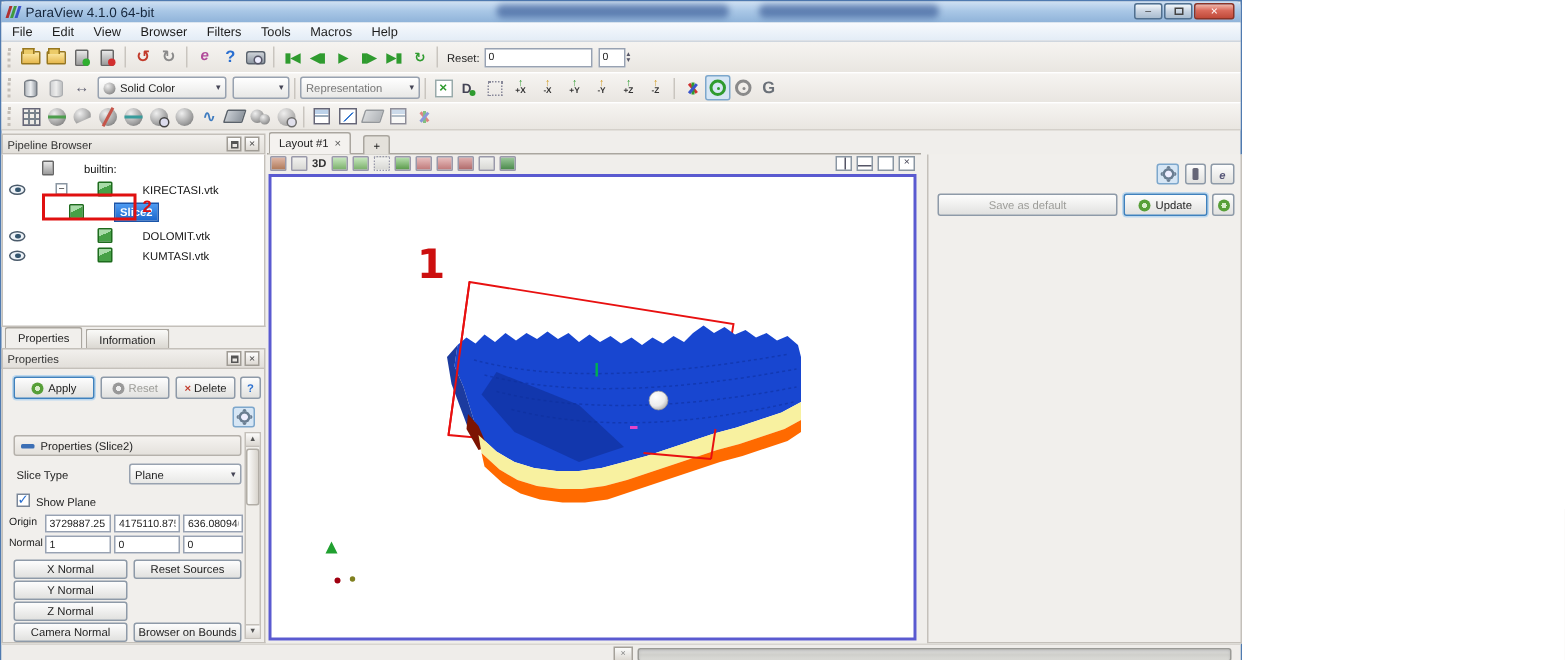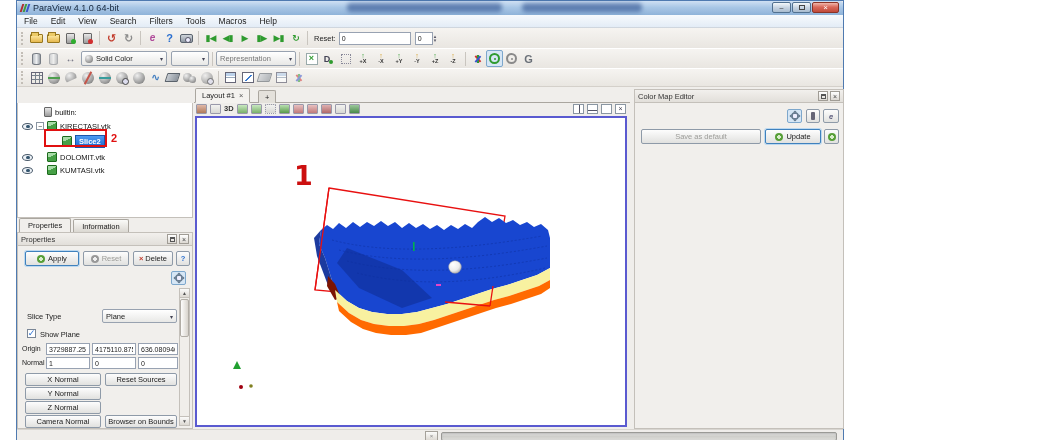--- a/index.html
+++ b/index.html
@@ -1,20 +1,20 @@
 <!DOCTYPE html>
 <html><head>
 <meta charset="utf-8">
 <style>
   * { margin:0; padding:0; box-sizing:border-box; }
   html,body { width:1043px; height:440px; background:#fff; overflow:hidden;
     font-family:"Liberation Sans","DejaVu Sans",sans-serif; }
   .abs { position:absolute; }
   .pv { position:absolute; left:0; top:0; width:828px; height:440px;
-    background:#f0eeeb; border:1px solid #4f7ab0; border-bottom:none;margin-left:16px; }
+    background:#f0eeeb; border:1px solid #4f7ab0; border-bottom:none; }
   
   .titlebar { position:absolute; left:0; top:0; width:100%; height:14px;
     background:linear-gradient(#cfe0f3,#a9c7e6 45%,#8fb3d9);
     border-radius:3px 3px 0 0; display:flex; align-items:center; }
   .pvlogo { display:flex; gap:1px; margin:0 4px 0 4px; }
   .pvlogo i { width:2px; height:8px; transform:skewX(-18deg); }
   .titletext { font-size:9px; color:#15263c; }
   .smudge { position:absolute; top:2px; height:9px; border-radius:4px;
     background:rgba(35,70,135,.55); filter:blur(2px); }
   .winbtns { position:absolute; right:4px; top:1px; display:flex; gap:1px; }
@@ -96,21 +96,21 @@
   
   .main { position:absolute; left:0; top:86px; width:100%; height:342px; }
   .panel-head { height:14px; background:linear-gradient(#f2f0ed,#e2dfda); border:1px solid #c4c0ba;
     display:flex; align-items:center; font-size:7.5px; color:#333; padding:0 3px; justify-content:space-between; }
   .ph-btns { display:flex; gap:2px; }
   .mini { width:10px; height:10px; border:1px solid #a09c95; background:linear-gradient(#fff,#ddd9d3);
     display:flex; align-items:center; justify-content:center; font-size:7px; color:#444; line-height:1; }
   .dockglyph { width:5px; height:5px; border:1px solid #555; border-top-width:2px; }
   .tree { position:absolute; left:0; top:14px; right:0; bottom:0; background:#fff;
     border:1px solid #c4c0ba; border-top:none; }
-  .trow { position:absolute; display:flex; align-items:center; gap:3px; font-size:7.5px; color:#111; height:12px; }
+  .trow { position:absolute; display:flex; align-items:center; gap:20px; font-size:7.5px; color:#111; height:12px; }
   .eye { width:11px; height:7px; border:1px solid #4a5a6a; border-radius:50%; position:relative; background:#eef3f8;}
   .eye:after { content:""; position:absolute; left:3px; top:1px; width:3.5px; height:3.5px;
     border-radius:50%; background:#35566f; }
   .cube { width:10px; height:10px; border:1px solid #1d6b1d;
     background:linear-gradient(155deg,#a8dba8 0 40%,#46a046 40%); border-radius:1px; }
   .expbox { width:8px; height:8px; border:1px solid #8a96a2; background:#fff; font-size:7px;
     display:flex; align-items:center; justify-content:center; color:#333; line-height:1; }
   .selitem { background:linear-gradient(#4d9bf2,#1c67cd); color:#fff; font-weight:700;
     padding:1px 3px; border:1px solid #1a55aa; font-size:7.5px; }
   .redbox { position:absolute; border:2px solid #e01010; }
@@ -188,21 +188,21 @@
       <div class="wbtn close">
           <span>×</span>
         </div>
     </div>
   </div>
 
   <div class="menubar">
     <span class="menu-item">File</span>
     <span class="menu-item">Edit</span>
     <span class="menu-item">View</span>
-    <span class="menu-item">Search</span>
+    <span class="menu-item">Browser</span>
     <span class="menu-item">Filters</span>
     <span class="menu-item">Tools</span>
     <span class="menu-item">Macros</span>
     <span class="menu-item">Help</span>
   </div>
 
   <div class="tb tb1">
     <span class="handle"></span>
     <span class="tbtn">
         <span class="fold"></span>
@@ -400,20 +400,31 @@
           <i></i>
         </span>
       </span>
   </div>
 
   <div class="main">
 
     <div class="abs" style="left:0;top:0;width:176px;height:342px">
 
       <div class="abs" style="left:0;top:2px;width:176px;height:129px">
+        <div class="panel-head">
+          <span>Pipeline Browser</span>
+          <span class="ph-btns">
+            <span class="mini">
+                <span class="dockglyph"></span>
+              </span>
+            <span class="mini">
+                <span>×</span>
+              </span>
+          </span>
+        </div>
         <div class="tree">
 
           <div class="trow" style="left:26px;top:3px">
             <span class="srv" style="width:8px;height:10px"></span>
             <span>builtin:</span>
           </div>
 
           <div class="trow" style="left:4px;top:17px">
             <span class="eye"></span>
             <span class="expbox">−</span>
@@ -475,20 +486,24 @@
           <div class="btn abs" style="left:115px;top:5px;width:40px;height:15px;gap:2px">
             <span style="color:#c23a2a;font-weight:700">×</span>
               <span>Delete</span>
           </div>
           <div class="btn abs" style="left:158px;top:5px;width:14px;height:15px;color:#2a6fd0;font-weight:700">?</div>
 
           <div class="gearbtn abs" style="left:153px;top:25px">
               <span class="gear"></span>
             </div>
 
+          <div class="sectionbar abs" style="left:7px;top:44px;width:152px;height:14px">
+            <span class="minus-ic"></span>
+            <span>Properties (Slice2)</span>
+          </div>
 
           <span class="abs" style="left:9px;top:66px;font-size:7.5px;color:#222">Slice Type</span>
           <span class="combo abs" style="left:84px;top:63px;width:75px;height:14px">
             <span>Plane</span>
             <span class="arr">▾</span>
           </span>
 
           <span class="cb abs" style="left:9px;top:83px">✓</span>
           <span class="abs" style="left:22px;top:84px;font-size:7.5px;color:#222">Show Plane</span>
 
@@ -593,31 +608,20 @@
             <circle cx="44" cy="269" r="2" fill="#a00010"></circle>
             <circle cx="54" cy="268" r="1.8" fill="#808020"></circle>
           </g>
 
           <text x="97" y="67" font-size="27" font-weight="700" fill="#cc0f0f" font-family="DejaVu Sans, sans-serif">1</text>
         </svg>
       </div>
     </div>
 
     <div class="abs" style="left:617px;top:0;width:210px;height:342px">
-      <div class="panel-head" style="margin-top:2px">
-        <span>Color Map Editor</span>
-        <span class="ph-btns">
-          <span class="mini">
-              <span class="dockglyph"></span>
-            </span>
-          <span class="mini">
-              <span>×</span>
-            </span>
-        </span>
-      </div>
       <div class="abs" style="left:0;top:16px;width:210px;height:326px;background:#f1efec;border:1px solid #c4c0ba;border-top:none">
         <div class="gearbtn abs" style="left:152px;top:6px">
             <span class="gear"></span>
           </div>
         <div class="btn abs" style="left:171px;top:6px;width:14px;height:14px">
             <span style="width:4px;height:8px;background:#667;border-radius:1px"></span>
           </div>
         <div class="btn abs" style="left:188px;top:6px;width:16px;height:14px;font-style:italic;font-weight:700;color:#557">e</div>
         <div class="btn disabled abs" style="left:6px;top:26px;width:120px;height:15px">Save as default</div>
         <div class="btn default abs" style="left:130px;top:26px;width:56px;height:15px">

